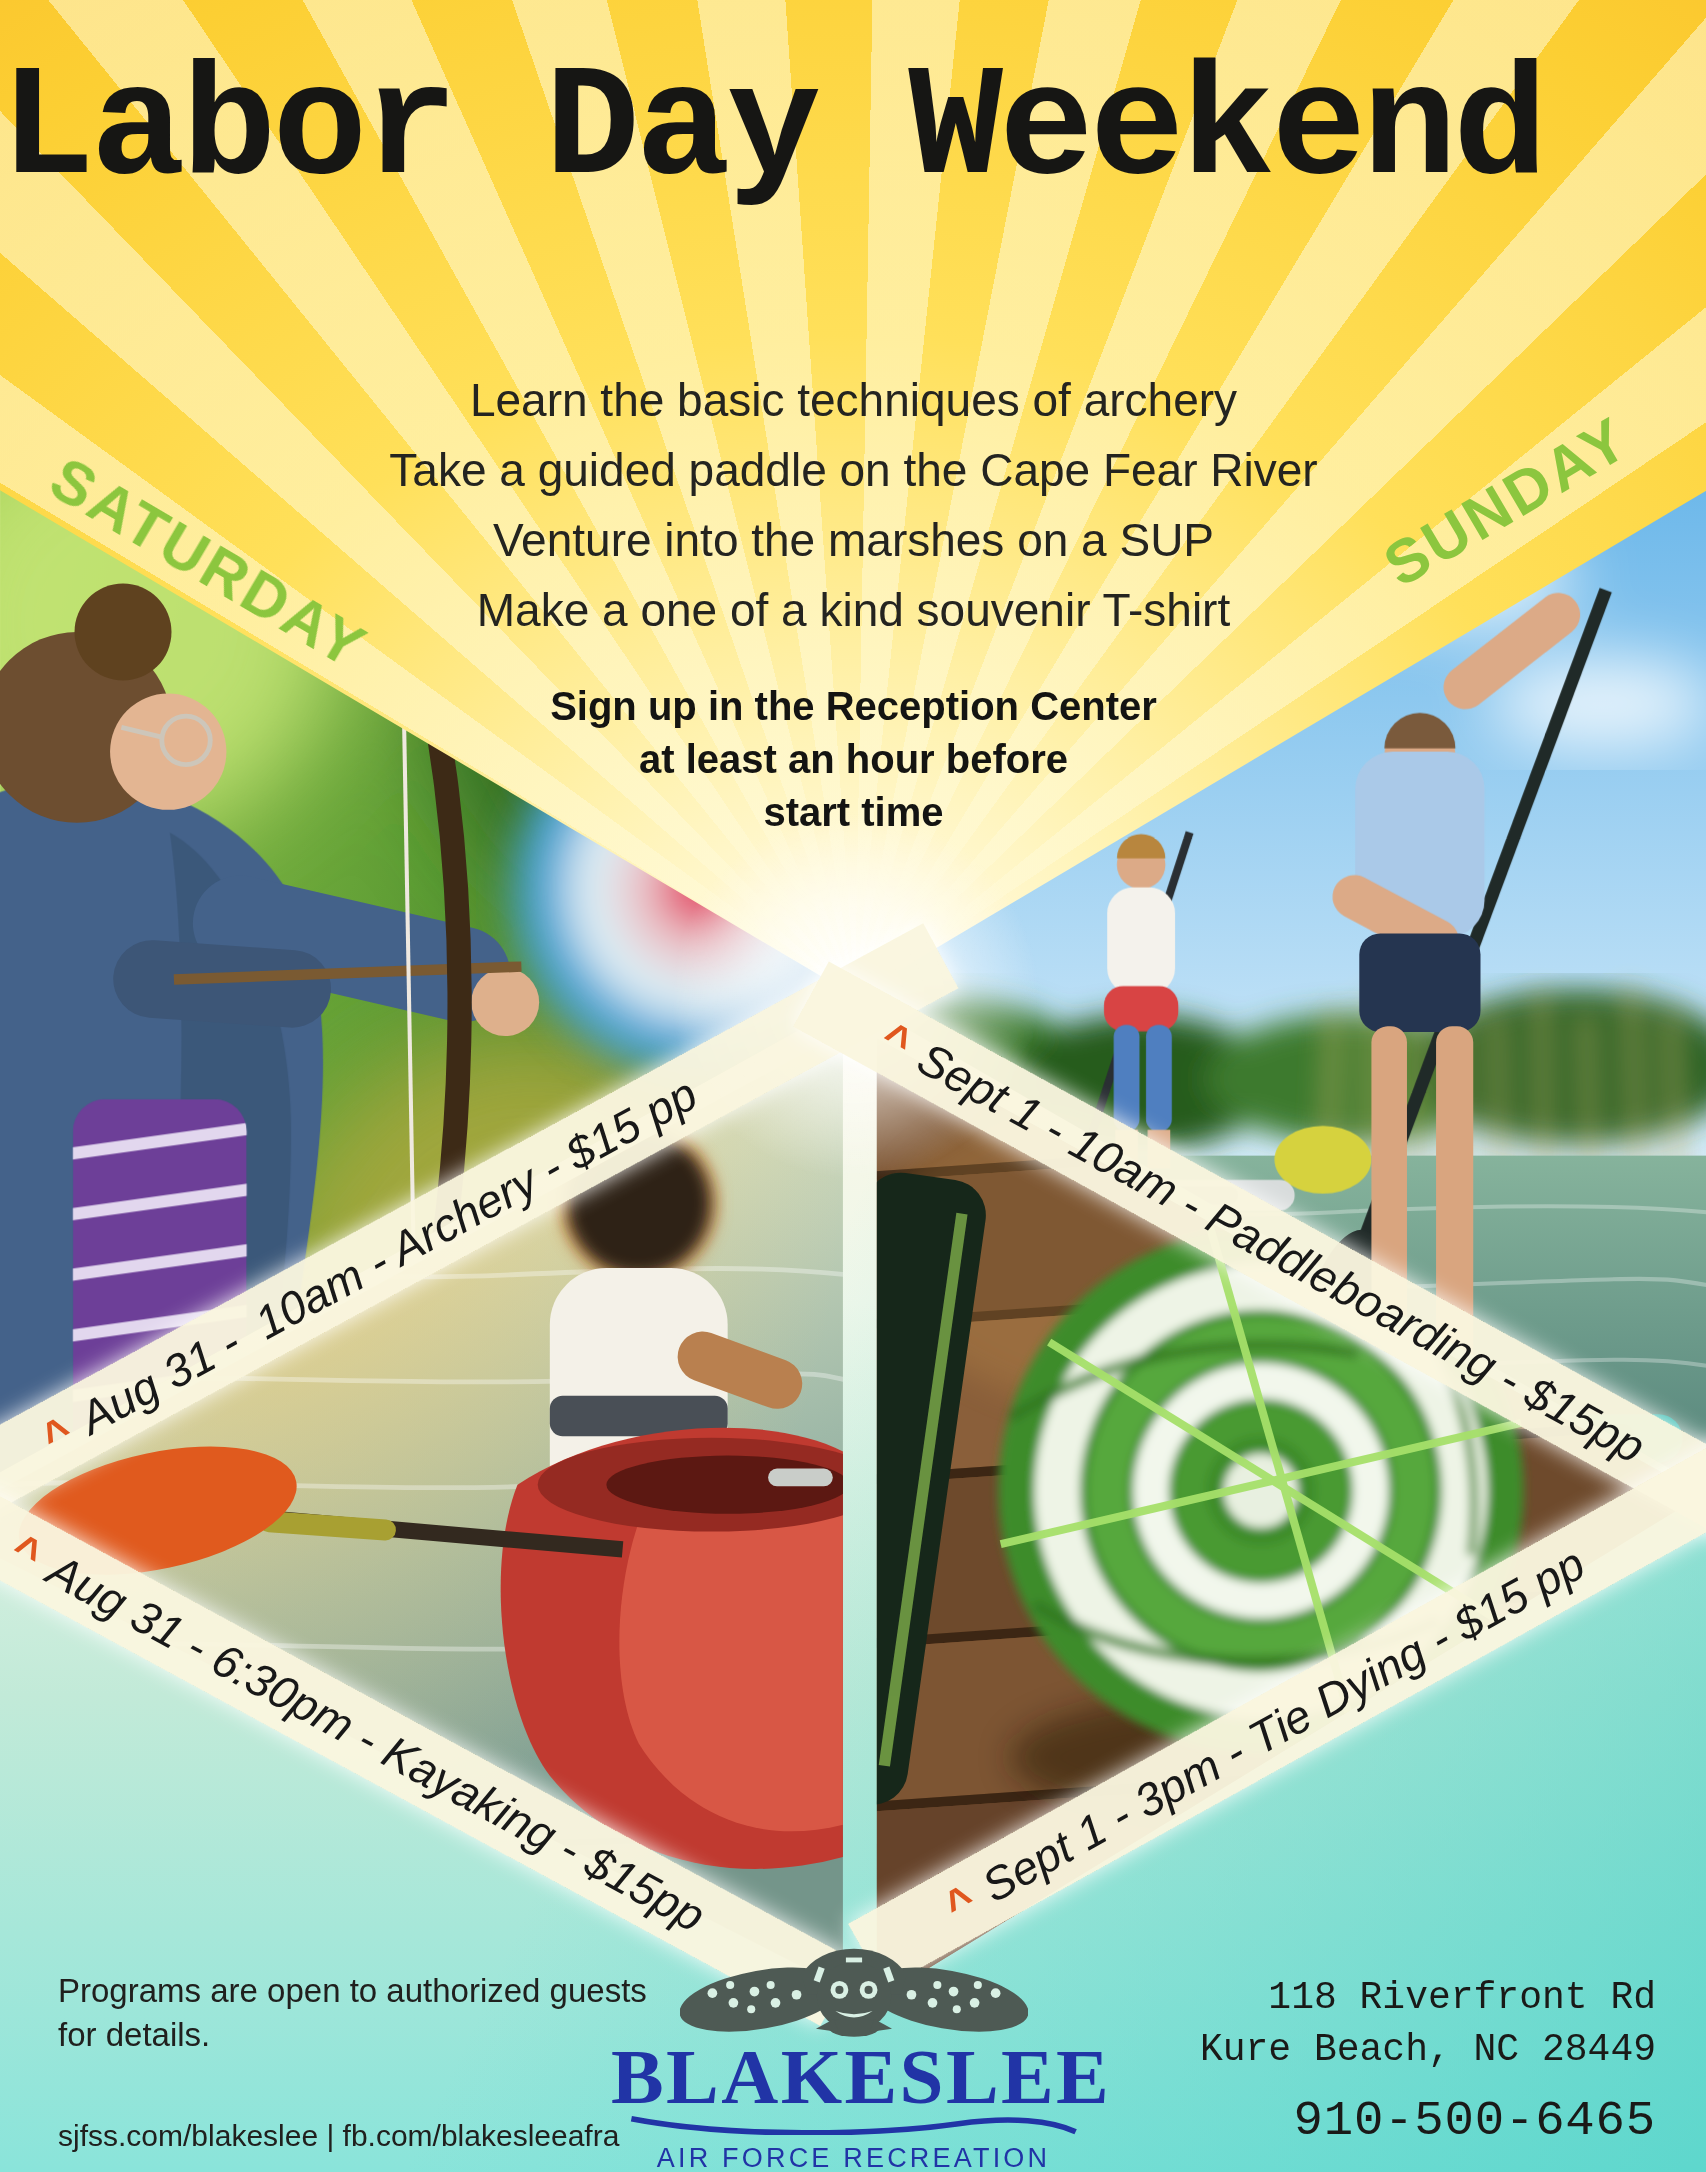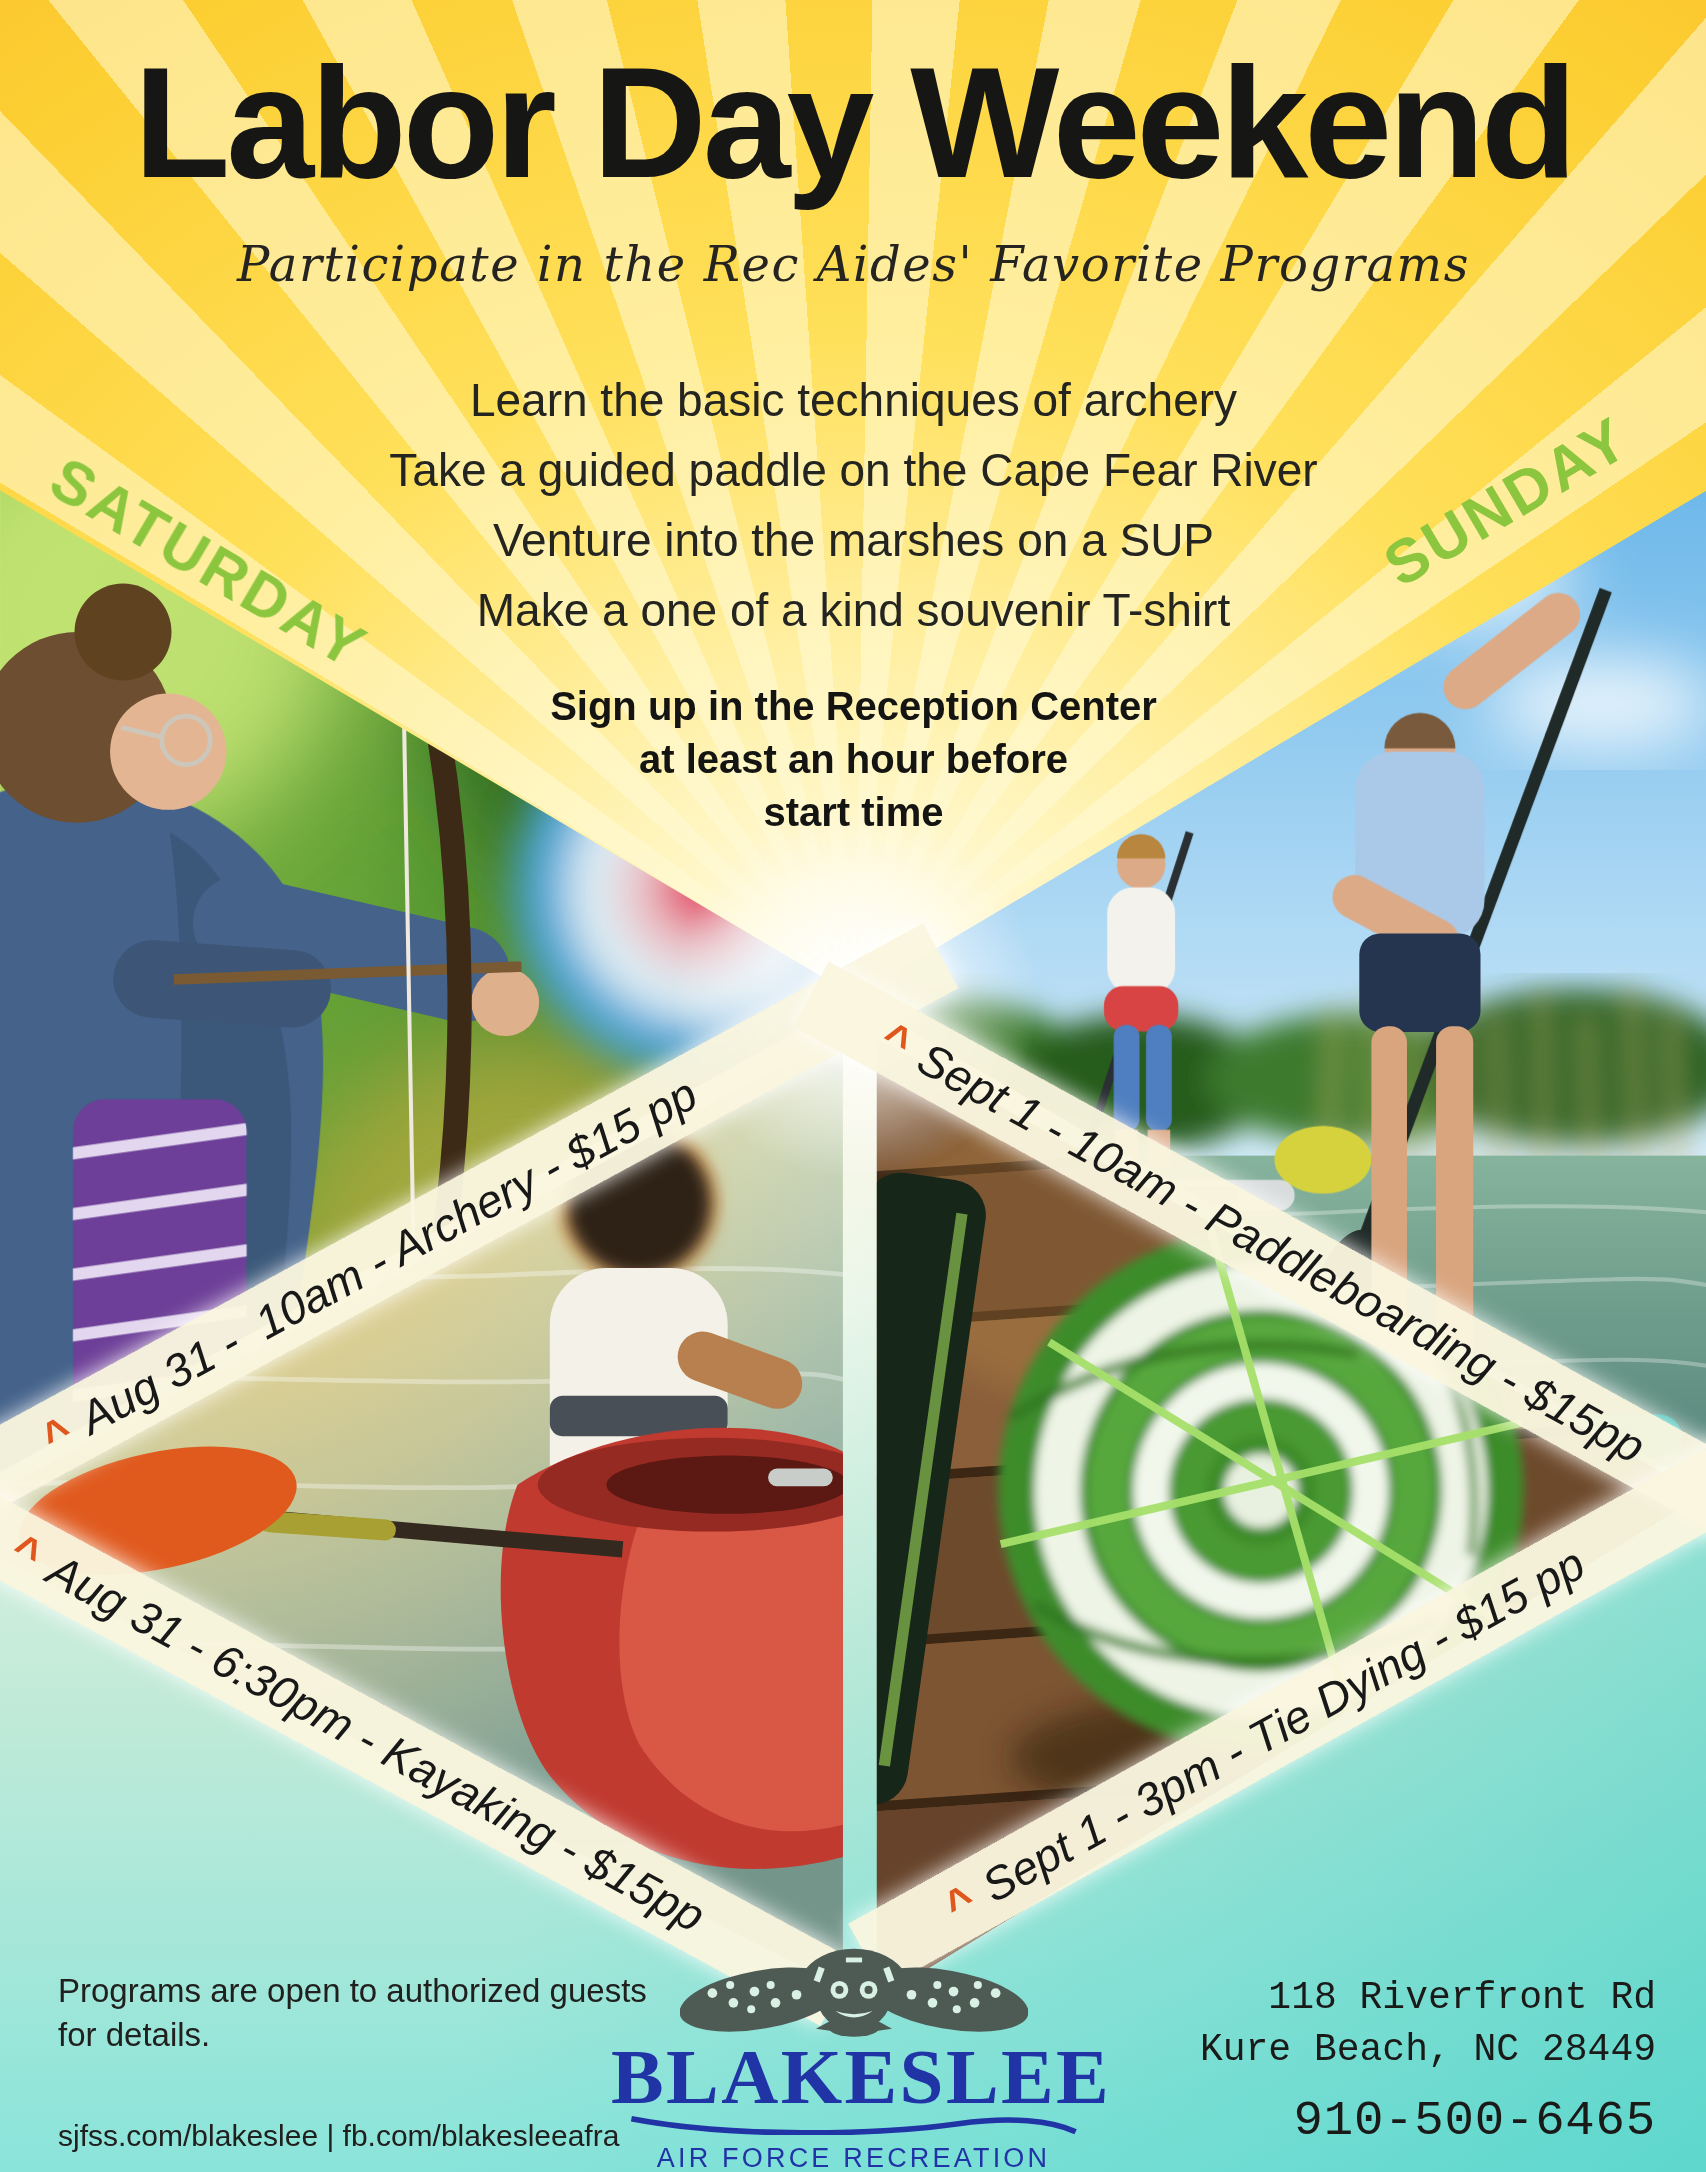--- a/index.html
+++ b/index.html
@@ -14,22 +14,22 @@
   .wedge{position:absolute;inset:0;z-index:4;
     clip-path:polygon(0 0,100% 0,100% 22.57%,50.09% 45.87%,0 22.57%);
     background:
       repeating-conic-gradient(from 96deg at 50.09% 45.87%, rgba(255,255,255,0) 0deg 5deg, rgba(255,250,215,.55) 5deg 10deg),
       radial-gradient(ellipse 130% 90% at 50% 46%, #fffdf2 0%, #fff3b4 14%, #ffe05a 34%, #fccf33 58%, #f8b424 84%, #f2a01e 100%);
     filter:drop-shadow(0 0 31px rgba(255,255,255,.95));}
   .tip-glow{left:645px;top:786px;width:420px;height:420px;z-index:5;border-radius:50%;
     background:radial-gradient(circle,rgba(255,255,255,.95) 0%,rgba(255,255,255,.55) 30%,rgba(255,255,255,0) 62%);}
 
   
-  .title{left:0;top:32px;width:100%;z-index:7;text-align:center;color:#161614;
-    font-family:Liberation Sans, sans-serif;font-weight:bold;font-size:158px;letter-spacing:-4px;}
+  .title{left:0;top:40px;width:100%;z-index:7;text-align:left;color:#161614;
+    font-family:Liberation Mono, monospace;font-weight:bold;font-size:158px;letter-spacing:-4px;}
   .subtitle{left:0;top:236px;width:100%;z-index:7;text-align:center;color:#262420;
     font-family:"DejaVu Serif",serif;font-style:italic;font-size:48px;letter-spacing:1.6px;}
   .activities{left:0;top:365px;width:100%;z-index:7;text-align:center;color:#242420;
     font-size:46px;line-height:70px;}
   .signup{left:0;top:680px;width:100%;z-index:7;text-align:center;color:#141412;
     font-weight:bold;font-size:40px;line-height:53px;}
 
   .daylabel{z-index:7;color:#8cc63e;font-weight:bold;font-size:61px;letter-spacing:3.2px;transform-origin:left top;}
   #day-sat{left:74px;top:443px;transform:rotate(30.5deg);}
   #day-sun{left:1372px;top:540px;transform:rotate(-30.5deg);}
@@ -301,21 +301,20 @@
           <line x1="-64" y1="-330" x2="124" y2="330"></line>
         </g>
       </g>
     </svg>
   </div>
 
   <div class="wedge"></div>
   <div class="abs tip-glow"></div>
 
   <div class="abs title">Labor Day Weekend</div>
-  <div class="abs subtitle">Participate in the Rec Aides' Favorite Programs</div>
 
   <div class="abs activities">
     <div>Learn the basic techniques of archery</div>
     <div>Take a guided paddle on the Cape Fear River</div>
     <div>Venture into the marshes on a SUP</div>
     <div>Make a one of a kind souvenir T-shirt</div>
   </div>
 
   <div class="abs signup">
     <div>Sign up in the Reception Center</div>

